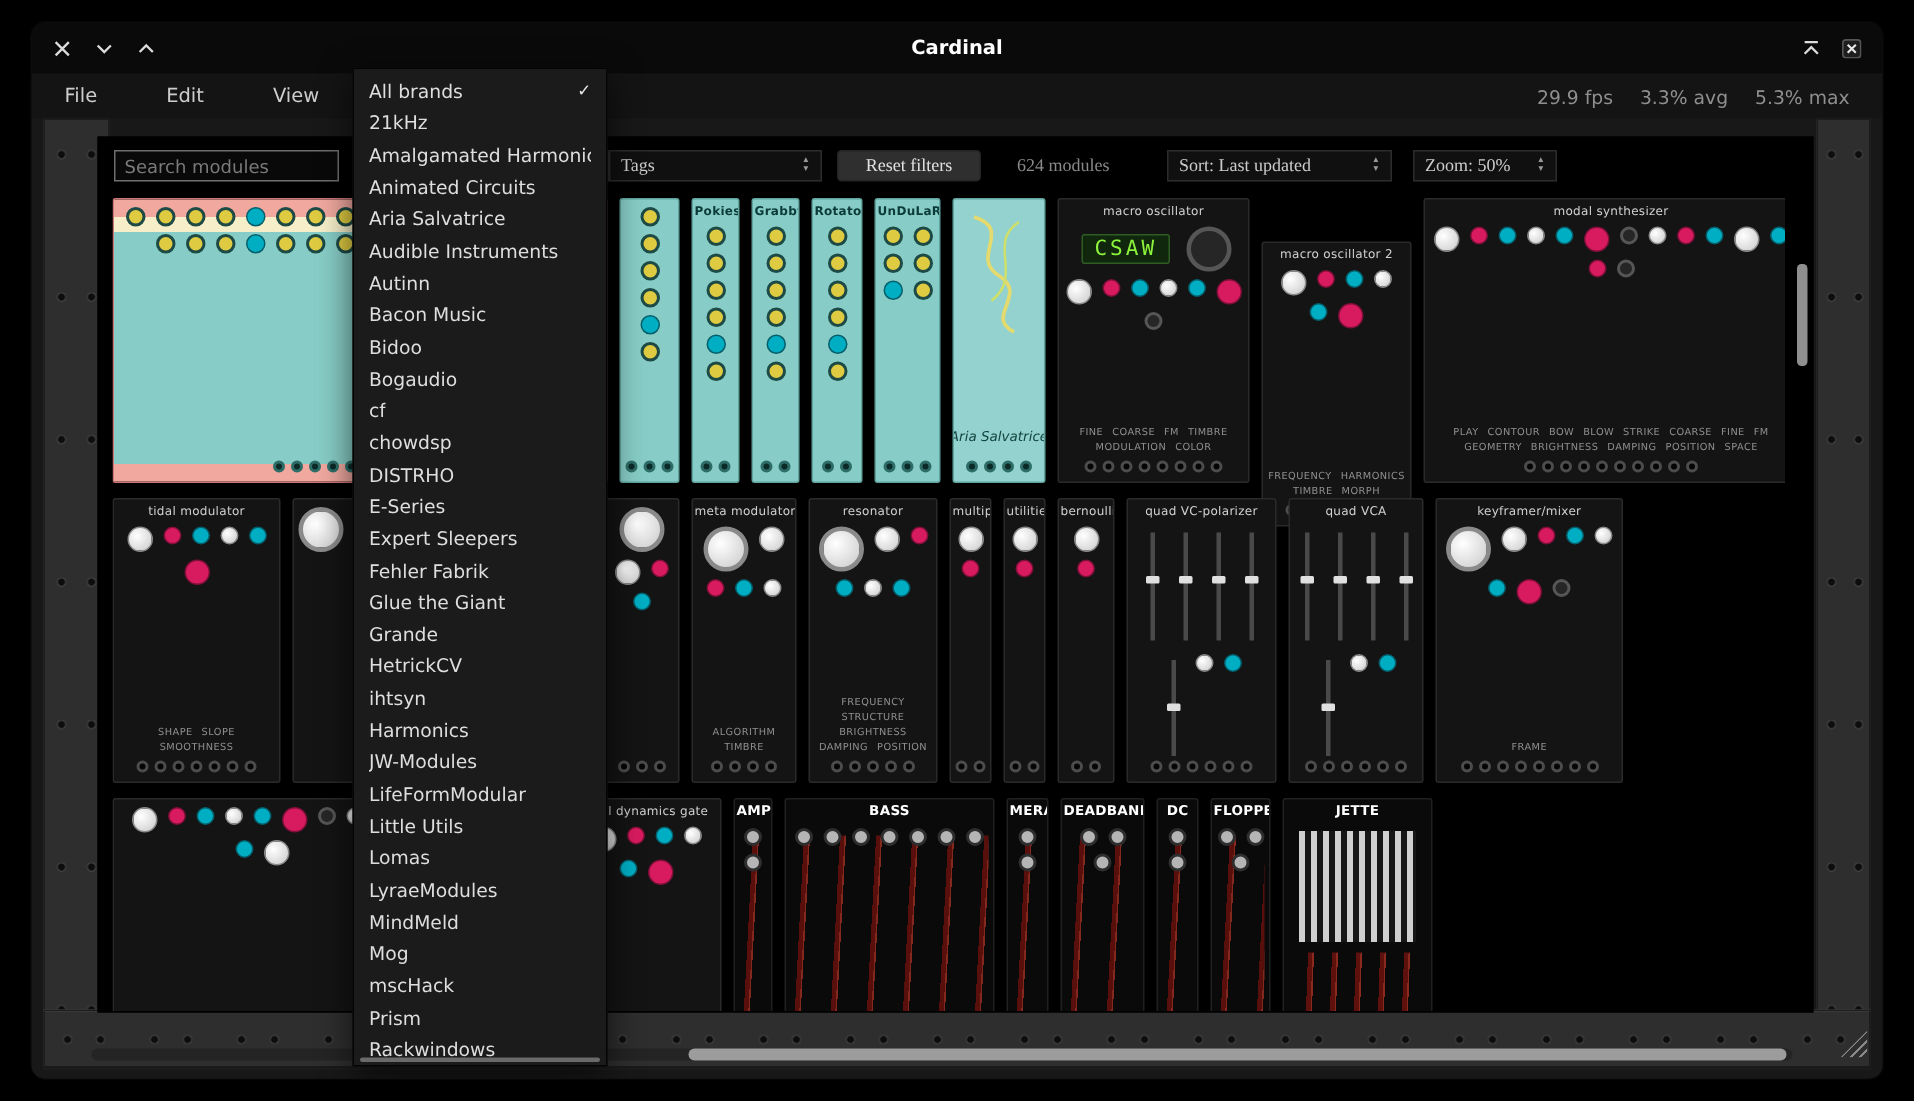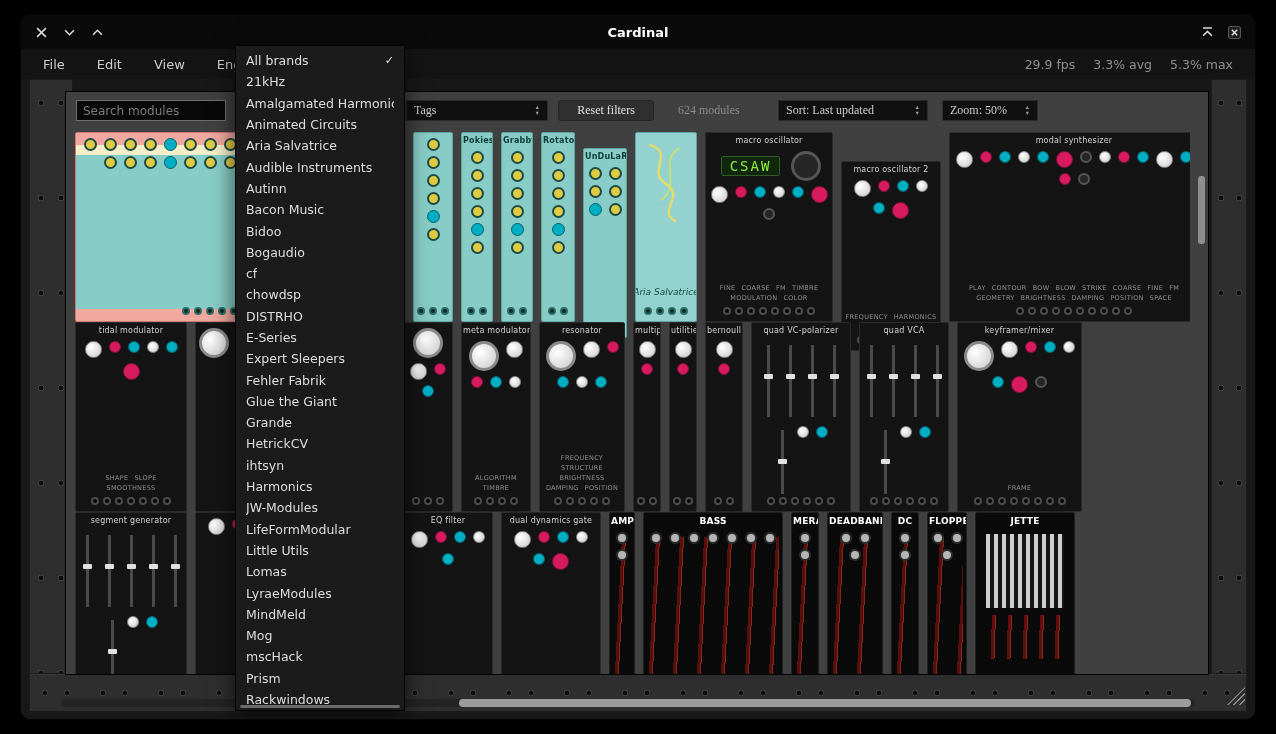--- a/index.html
+++ b/index.html
@@ -40,21 +40,21 @@
                        radial-gradient(circle 4px at 28px 24px, #0d0d0d 55%, #555 70%, transparent 80%);
      background-size: 36px 95px; }
   .rail-bottom { left:8px; right:8px; top:594px; height:40px;
      background-image: linear-gradient(180deg,#3a3a3a 0 2px, transparent 2px calc(100% - 2px), #1a1a1a calc(100% - 2px)),
                        radial-gradient(circle 4px at 16px 20px, #0d0d0d 55%, #555 70%, transparent 80%),
                        radial-gradient(circle 4px at 38px 20px, #0d0d0d 55%, #555 70%, transparent 80%);
      background-size: 100% 100%, 58px 40px, 58px 40px; }
 
   
   .browser { position:absolute; left:44px; top:12px; width:1144px; height:584px;
-             background:#404040; border:1px solid #000; z-index:2; overflow:hidden; }
+             background:#000000; border:1px solid #000; z-index:2; overflow:hidden; }
 
   
   .toolbar { position:absolute; left:0; top:8px; width:100%; height:21px; }
   .toolbar > * { position:absolute; top:0; height:21px;font-family:Liberation Serif, serif; }
   .search { left:10px; width:150px; background:#090909; border:1px solid #6e6e6e;
             color:#b5b5b5; font-size:12px; padding:0 6px; outline:none;
             font-family:"DejaVu Sans",sans-serif; }
   .search::placeholder { color:#7a7a7a; }
   .combo { background:#101010; border:1px solid #2c2c2c; color:#cccccc; font-size:12px;
            display:flex; align-items:center; padding:0 7px; cursor:pointer; }
@@ -64,21 +64,21 @@
   .combo-tags  { left:340px; width:142px; }
   .btn-reset { left:492px; width:96px; background:#2f2f2f; border-radius:3px;
                color:#e0e0e0; font-size:12px; display:flex; align-items:center;
                justify-content:center; cursor:pointer; border:1px solid #242424; }
   .count { left:612px; color:#8a8a8a; font-size:12px; display:flex; align-items:center; }
   .combo-sort { left:712px; width:150px; }
   .combo-zoom { left:876px; width:96px; }
 
   
   .grid { position:absolute; left:9px; top:40px; right:18px; bottom:0;
-          display:flex; flex-direction:column; overflow:hidden; }
+          display:flex; flex-direction:column; gap:10px; overflow:hidden; }
   .mrow { display:flex; gap:8px; height:190px; flex:none; }
 
   .module { position:relative; height:100%; flex:none; background:#141414;
             border:1px solid #2a2a2a; border-radius:2px; display:flex;
             flex-direction:column; overflow:hidden; cursor:pointer; }
   .mtitle { font-size:8px; color:#d0d0d0; text-align:center; padding:3px 1px 1px;
             white-space:nowrap; overflow:hidden; letter-spacing:.2px; }
   .mbody { position:relative; flex:1; display:flex; flex-wrap:wrap; gap:5px 7px;
            padding:5px 3px; justify-content:center; align-content:flex-start;
            overflow:hidden; }
@@ -189,21 +189,21 @@
       <span class="tb-icon">
         <svg width="13" height="13" viewBox="0 0 12 12">
             <rect x="0.5" y="0.5" width="11" height="11" rx="2" fill="#1e1e1e" stroke="#555"></rect>
             <path d="M3.5 3.5 L8.5 8.5 M8.5 3.5 L3.5 8.5" stroke="#e8e8e8" stroke-width="1.3"></path>
           </svg>
       </span>
     </div>
   </div>
 
   <div class="menubar">
-    <span id="menu-items" style="display:flex;gap:32px;text-align:center;">
+    <span id="menu-items" style="display:flex;gap:46px;text-align:center;">
         <span class="menu-item">File</span>
         <span class="menu-item">Edit</span>
         <span class="menu-item">View</span>
         <span class="menu-item">Engine</span>
         <span class="menu-item">Help</span>
       </span>
     <span class="stats">
       <span>29.9 fps</span>
       <span>3.3% avg</span>
       <span>5.3% max</span>
@@ -351,21 +351,21 @@
                 <span class="knob k-yellow" style="width: 13px; height: 13px;"></span>
                 <span class="knob k-yellow" style="width: 13px; height: 13px;"></span>
                 <span class="knob k-teal" style="width: 13px; height: 13px;"></span>
                 <span class="knob k-yellow" style="width: 13px; height: 13px;"></span>
               </div>
               <div class="mports">
                 <span class="port"></span>
                 <span class="port"></span>
               </div>
             </div>
-            <div class="module th-aria" style="width: 44px; margin-top: 16px;">
+            <div class="module th-aria" style="width: 44px;">
               <div class="mtitle">UnDuLaR</div>
               <div class="mbody">
                 <span class="knob k-yellow" style="width: 13px; height: 13px;"></span>
                 <span class="knob k-yellow" style="width: 13px; height: 13px;"></span>
                 <span class="knob k-yellow" style="width: 13px; height: 13px;"></span>
                 <span class="knob k-yellow" style="width: 13px; height: 13px;"></span>
                 <span class="knob k-teal" style="width: 13px; height: 13px;"></span>
                 <span class="knob k-yellow" style="width: 13px; height: 13px;"></span>
               </div>
               <div class="mports">
@@ -702,33 +702,20 @@
                 <span class="port"></span>
                 <span class="port"></span>
                 <span class="port"></span>
                 <span class="port"></span>
                 <span class="port"></span>
                 <span class="port"></span>
               </div>
             </div>
           </div>
           <div class="mrow">
-            <div class="module th-sliders" style="width: 112px;">
-              <div class="mtitle">segment generator</div>
-              <div class="mbody">
-                <span class="sliderbar"></span>
-                <span class="sliderbar"></span>
-                <span class="sliderbar"></span>
-                <span class="sliderbar"></span>
-                <span class="sliderbar"></span>
-                <span class="sliderbar"></span>
-                <span class="knob k-white" style="width: 12px; height: 12px;"></span>
-                <span class="knob k-teal" style="width: 12px; height: 12px;"></span>
-              </div>
-            </div>
             <div class="module th-dark" style="width: 200px;">
               <div class="mbody">
                 <span class="knob k-white" style="width: 17px; height: 17px;"></span>
                 <span class="knob k-pink" style="width: 12px; height: 12px;"></span>
                 <span class="knob k-teal" style="width: 12px; height: 12px;"></span>
                 <span class="knob k-white" style="width: 12px; height: 12px;"></span>
                 <span class="knob k-teal" style="width: 12px; height: 12px;"></span>
                 <span class="knob k-pink" style="width: 17px; height: 17px;"></span>
                 <span class="knob k-dark" style="width: 12px; height: 12px;"></span>
                 <span class="knob k-white" style="width: 12px; height: 12px;"></span>

